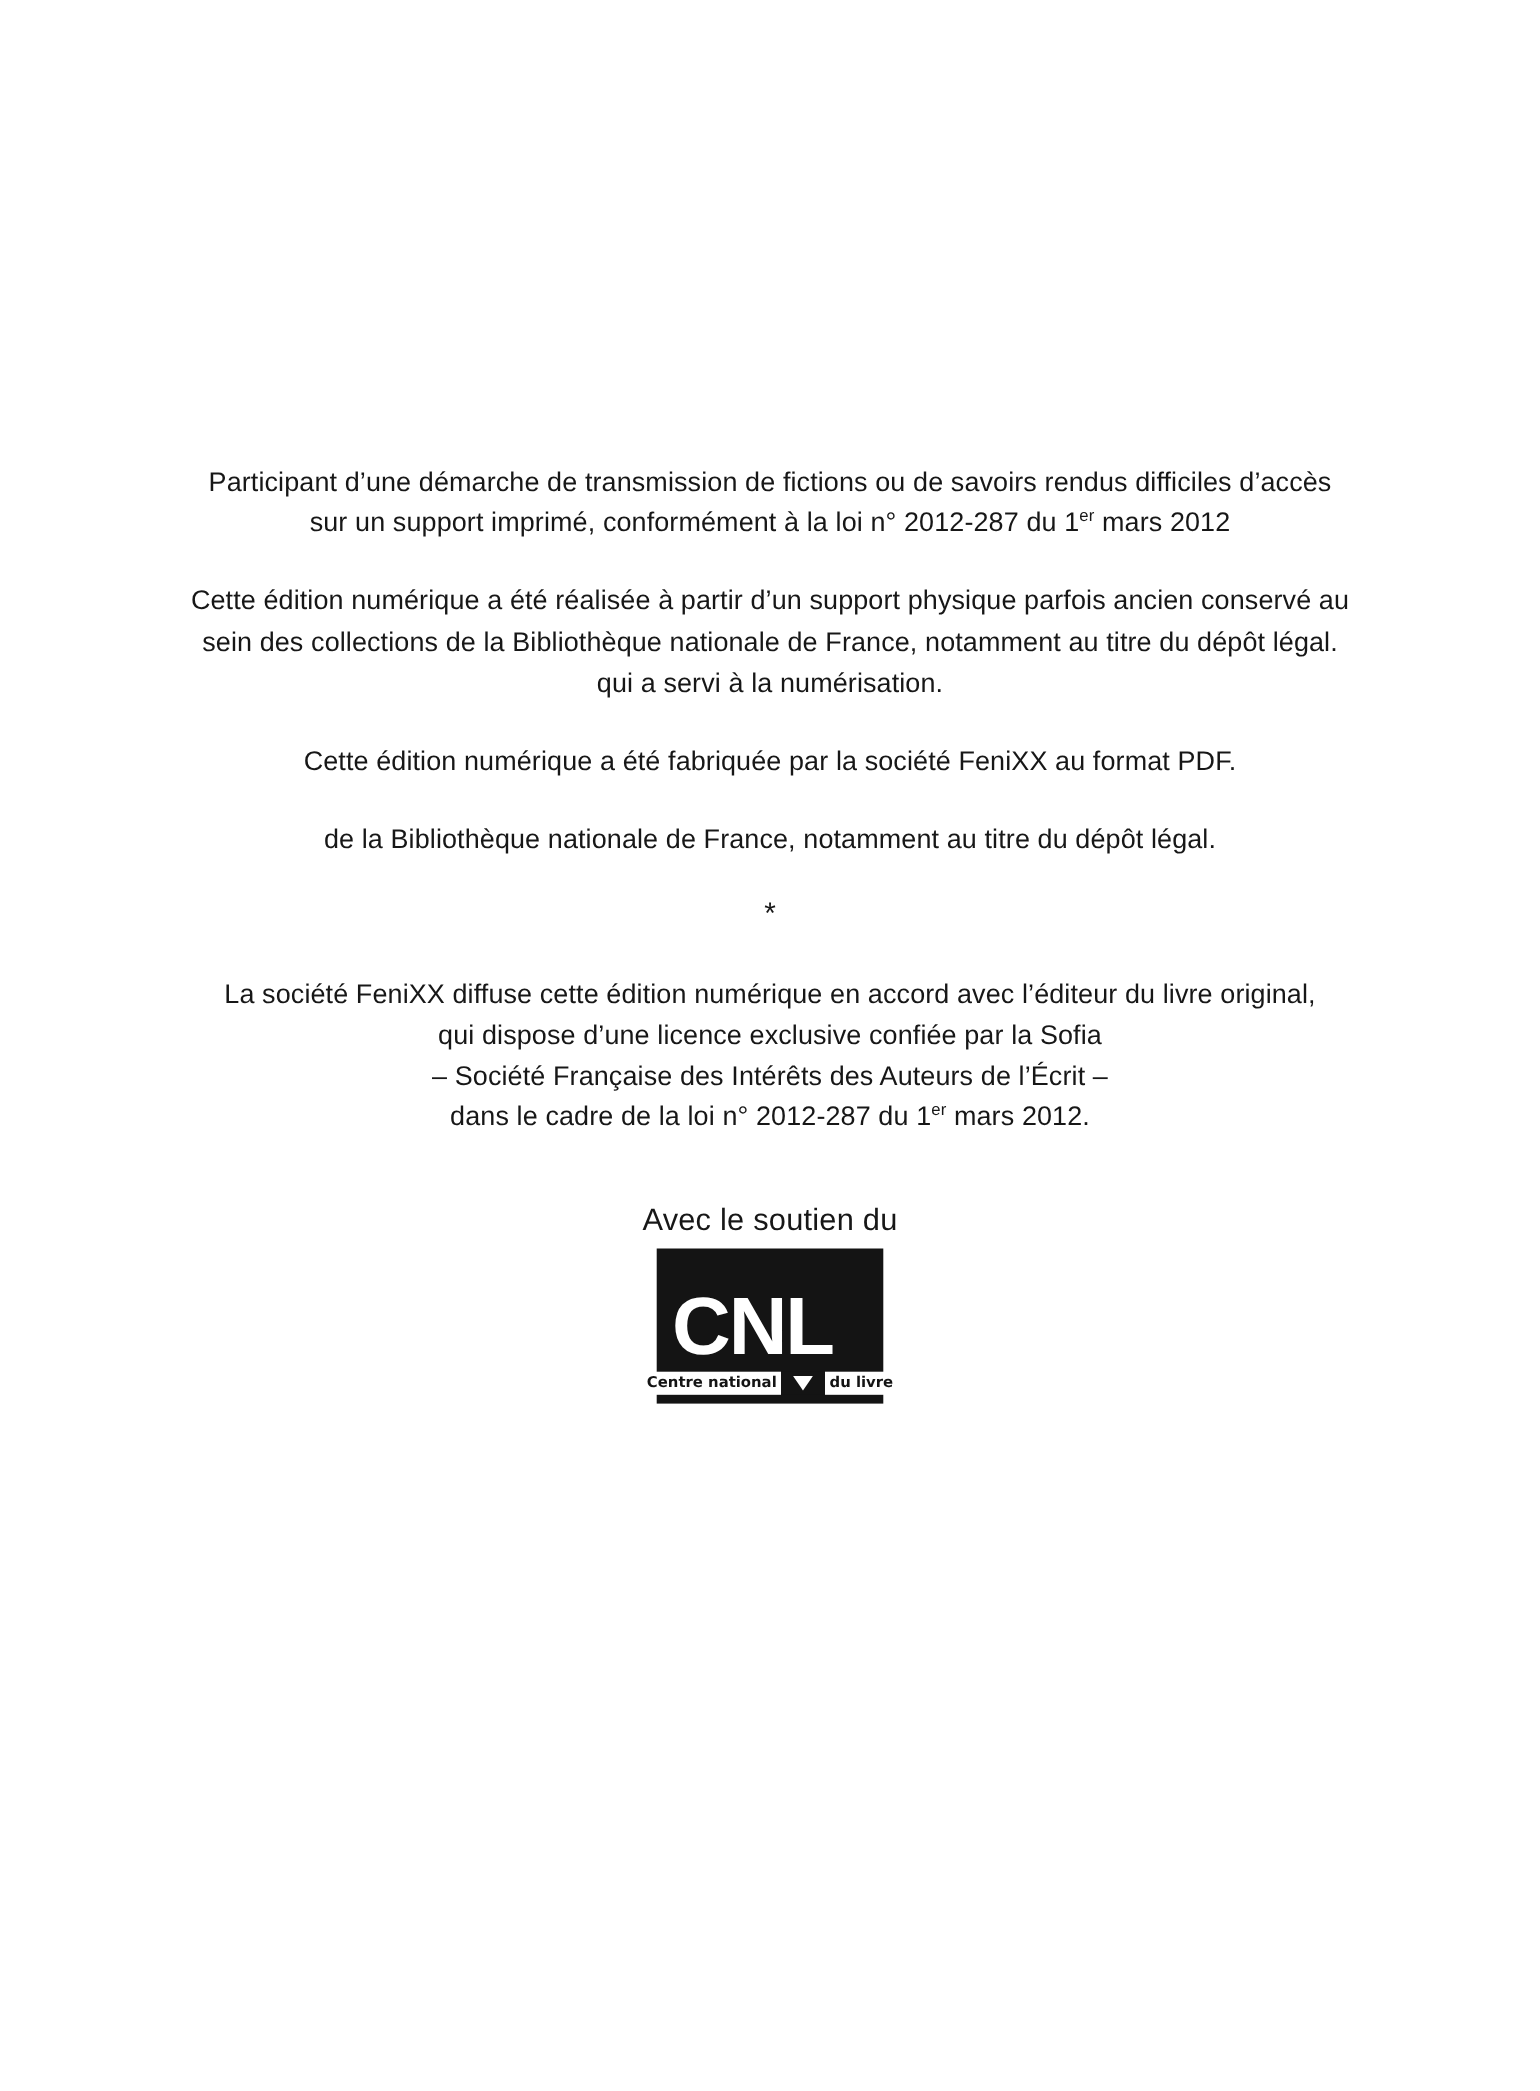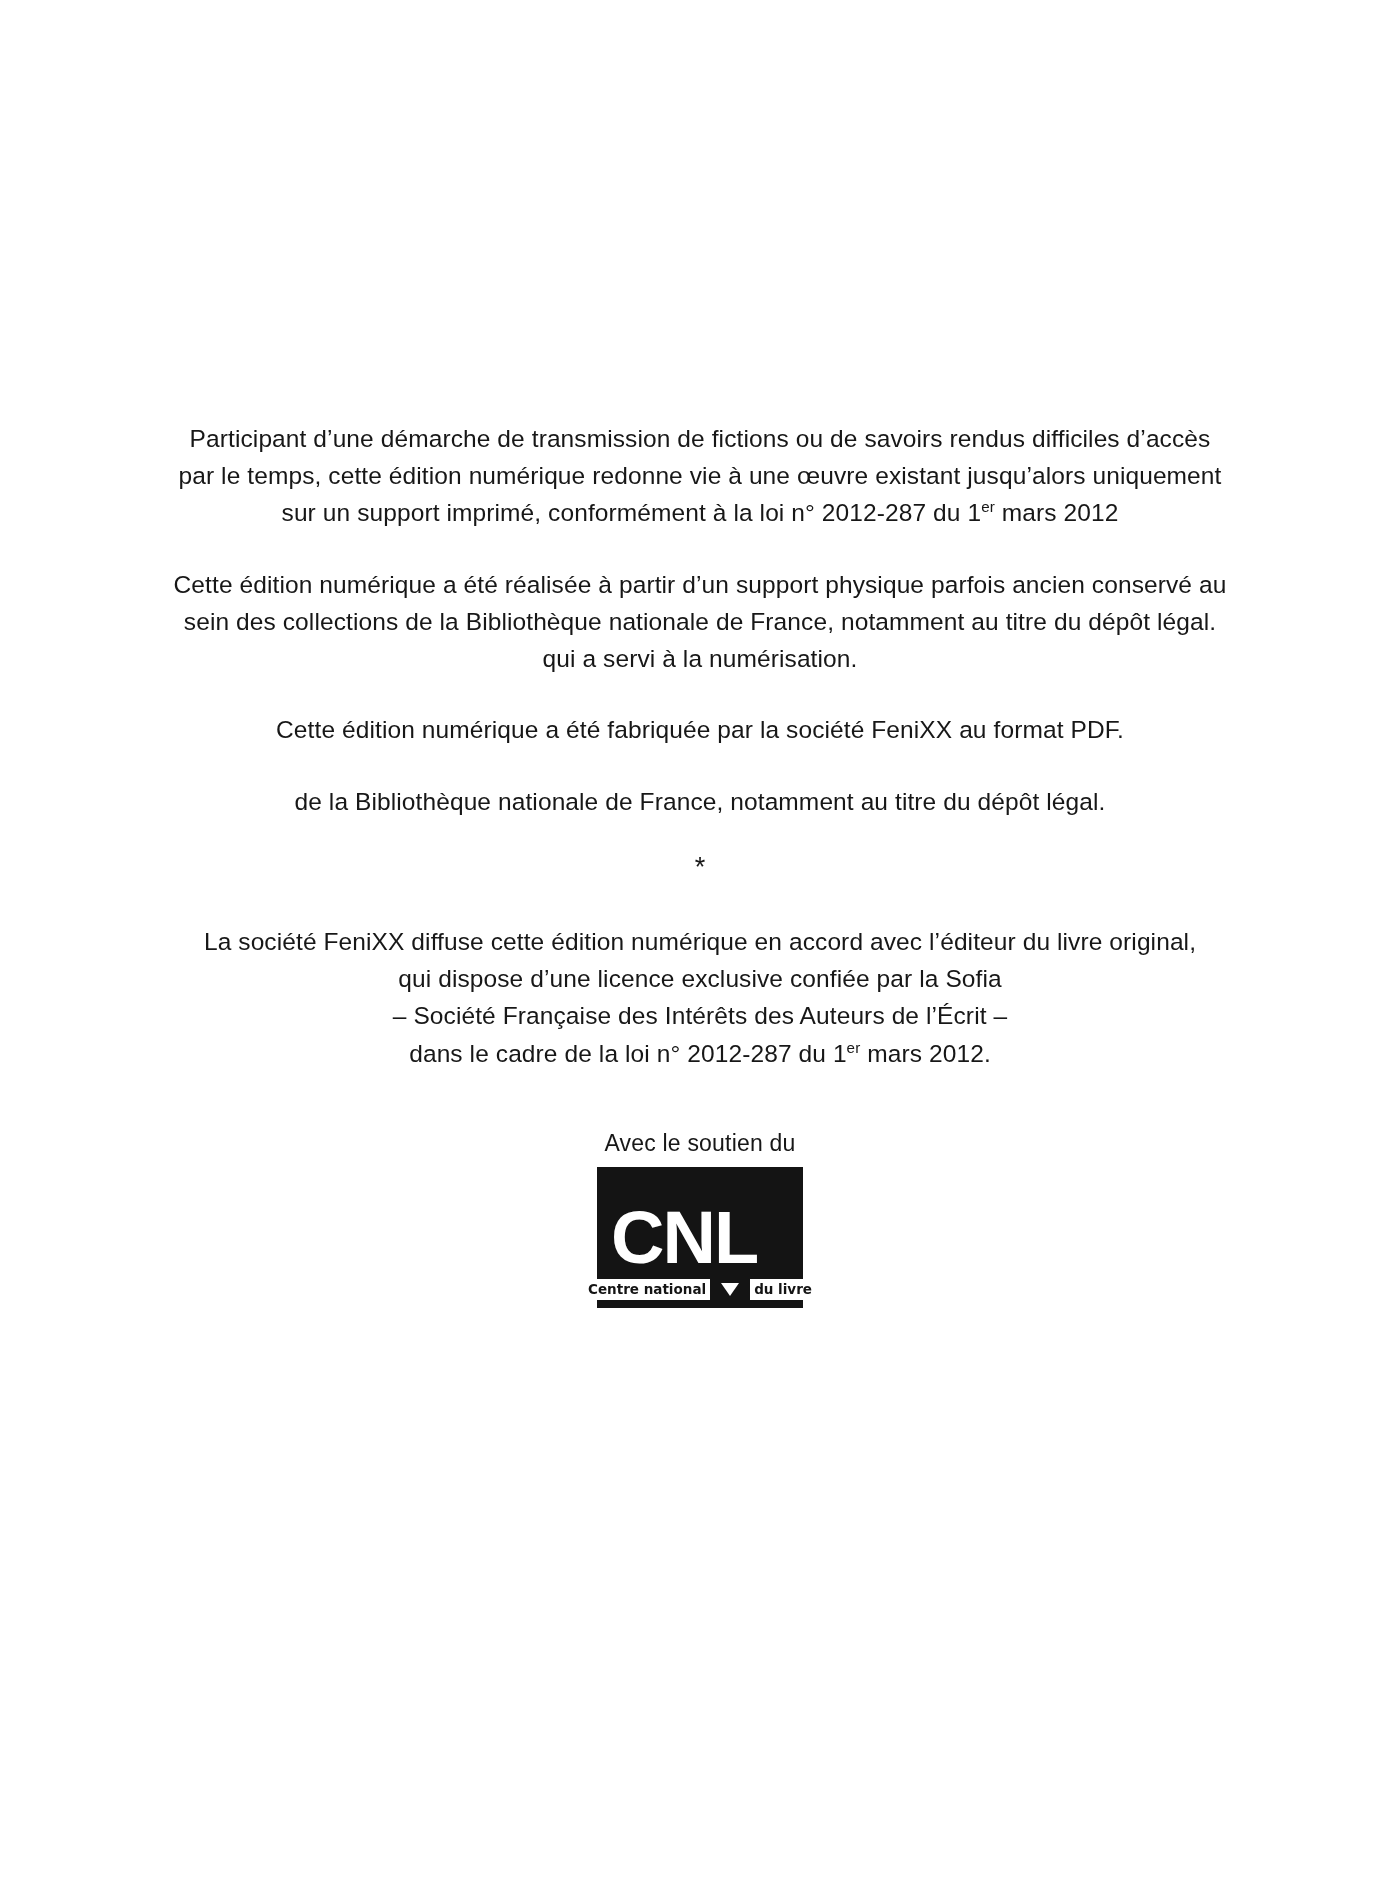--- a/index.html
+++ b/index.html
@@ -59,21 +59,21 @@
     text-align: center;
     color: #171717;
   }
 
   .support {
     margin-top: 58px;
     text-align: center;
   }
 
   .support-label {
-    font-size: 23px;
+    font-size: 28px;
     color: #171717;
     letter-spacing: 0.2px;
     margin-bottom: 10px;
   }
 
   
   .cnl-logo {
     display: inline-block;
     background: #141414;
     color: #ffffff;
@@ -126,21 +126,20 @@
   }
 </style>
 </head>
 <body>
 
 <div class="page">
   <div class="content">
 
     <p class="para">
       <span class="line">Participant d’une démarche de transmission de fictions ou de savoirs rendus difficiles d’accès</span>
-      <span class="line">par le temps, cette édition numérique redonne vie à une œuvre existant jusqu’alors uniquement</span>
       <span class="line">sur un support imprimé, conformément à la loi n° 2012-287 du 1<sup>er</sup> mars 2012</span>
     </p>
 
     <p class="para">
       <span class="line">Cette édition numérique a été réalisée à partir d’un support physique parfois ancien conservé au</span>
       <span class="line">sein des collections de la Bibliothèque nationale de France, notamment au titre du dépôt légal.</span>
       <span class="line">qui a servi à la numérisation.</span>
     </p>
 
     <p class="para">

